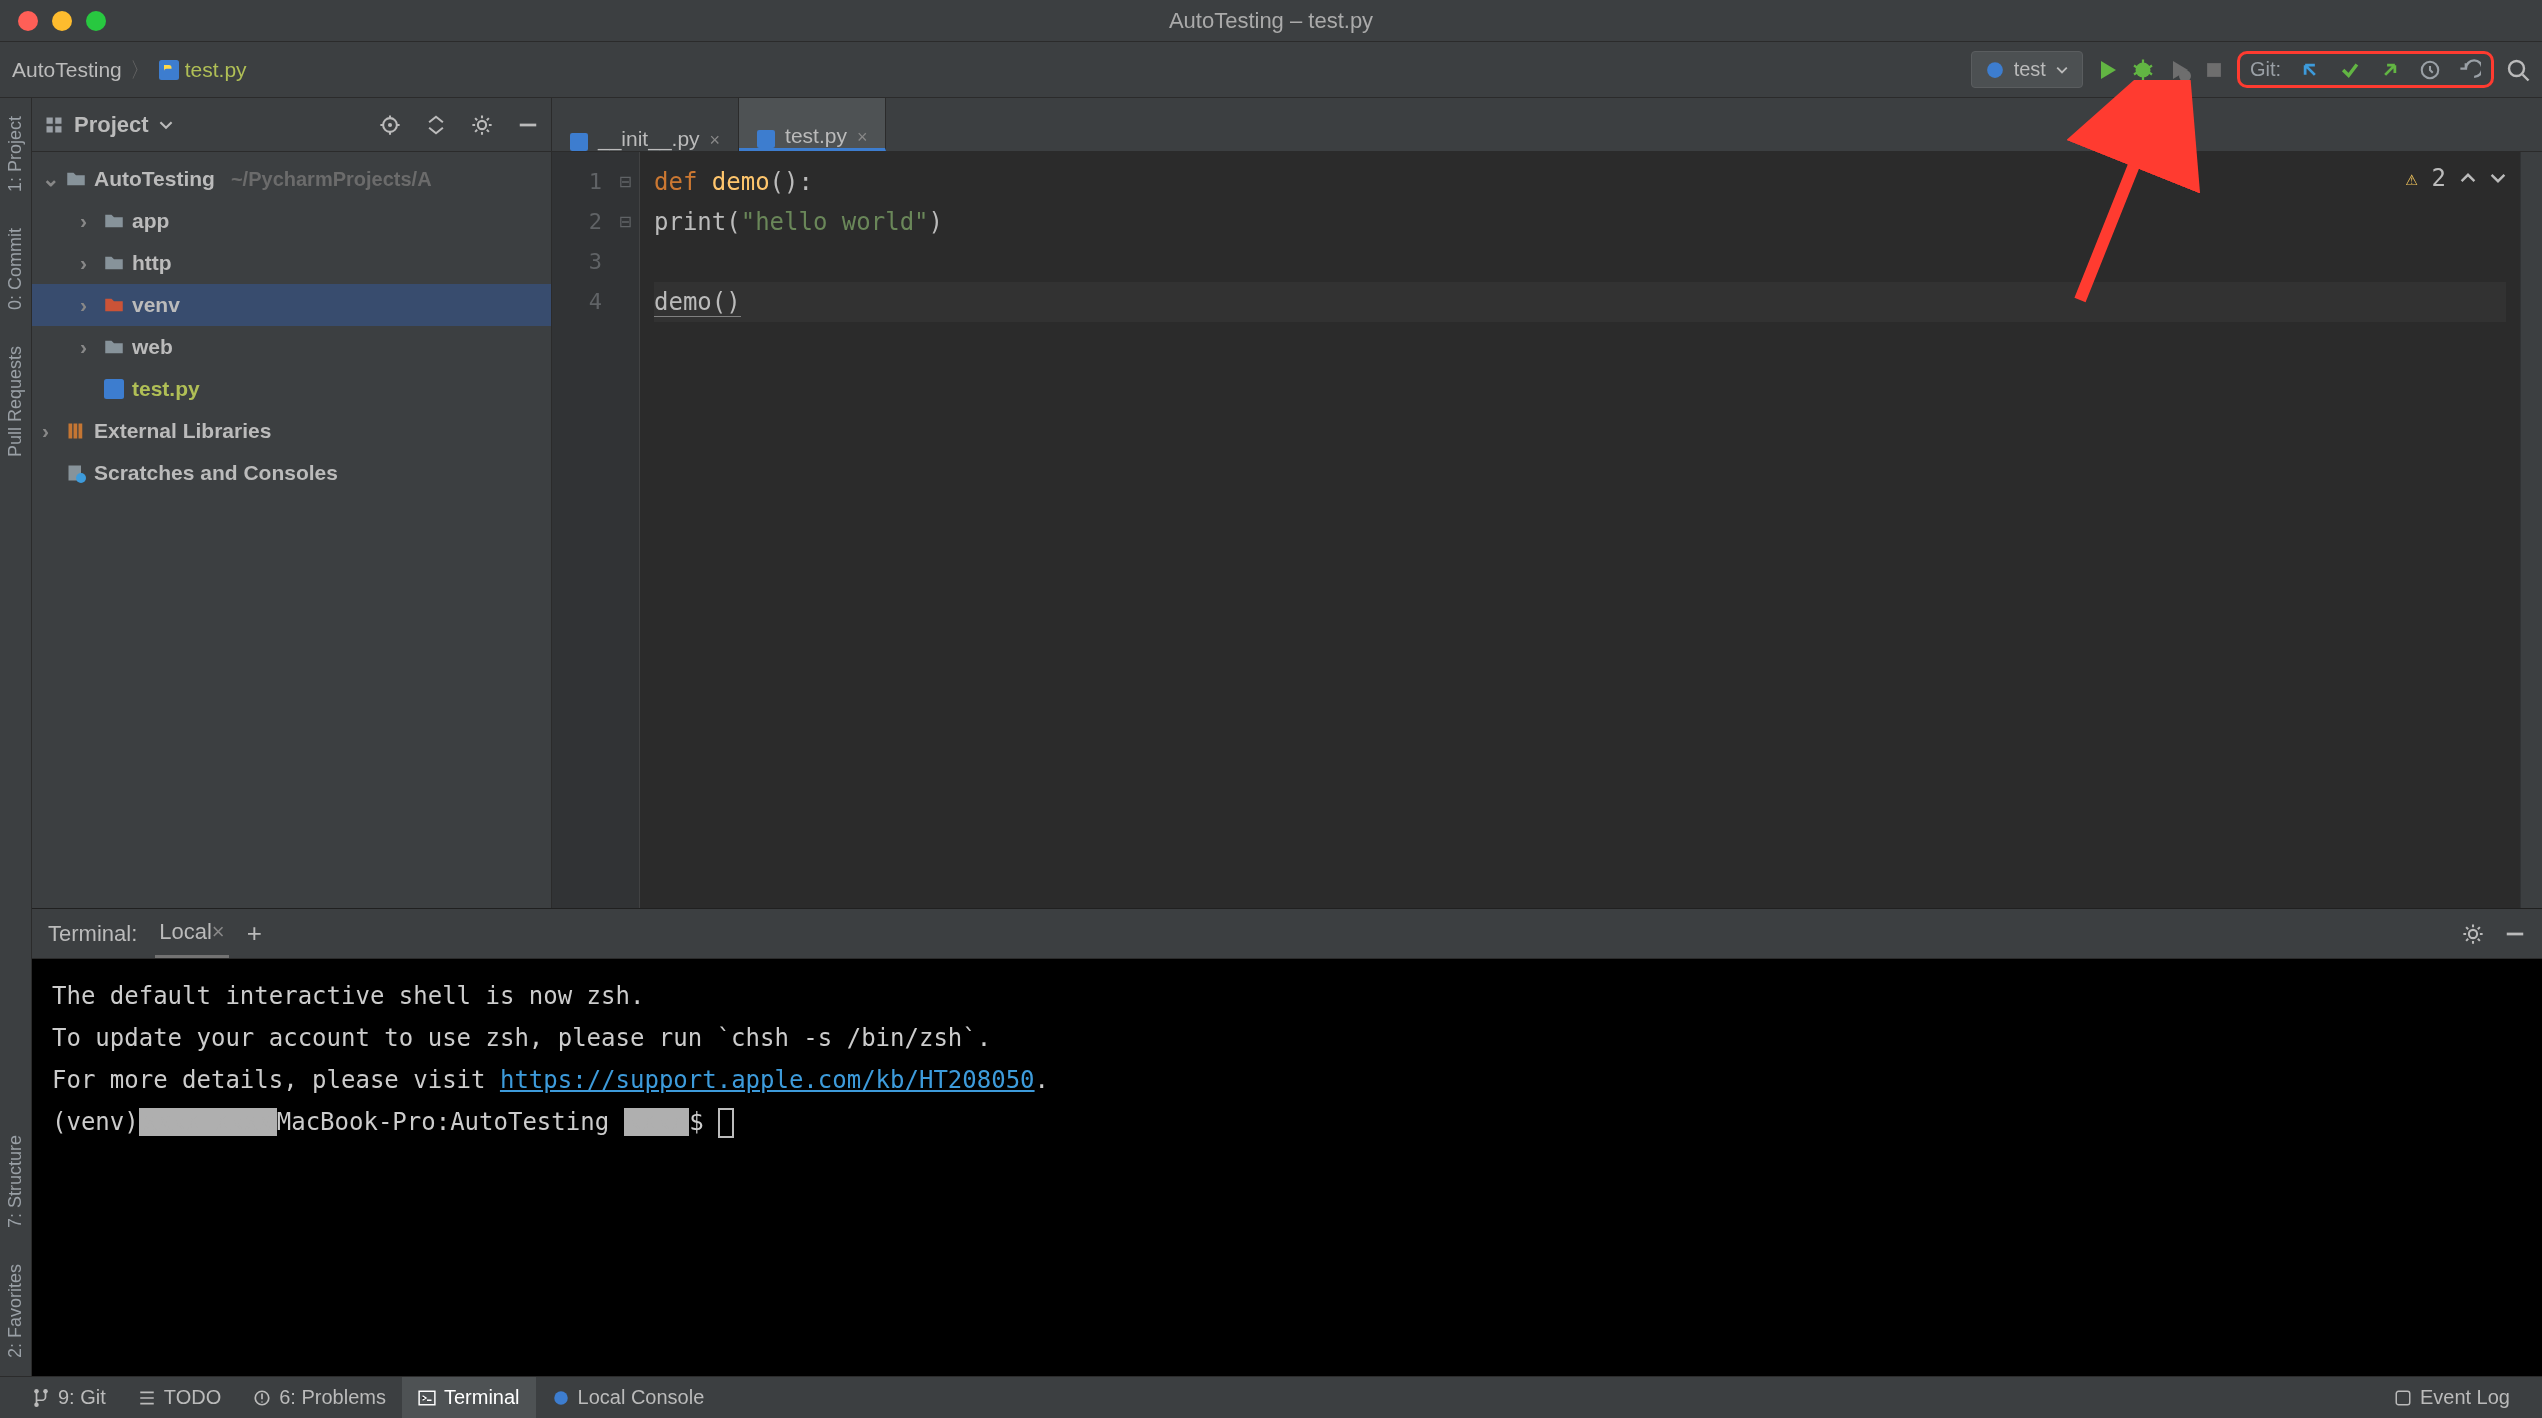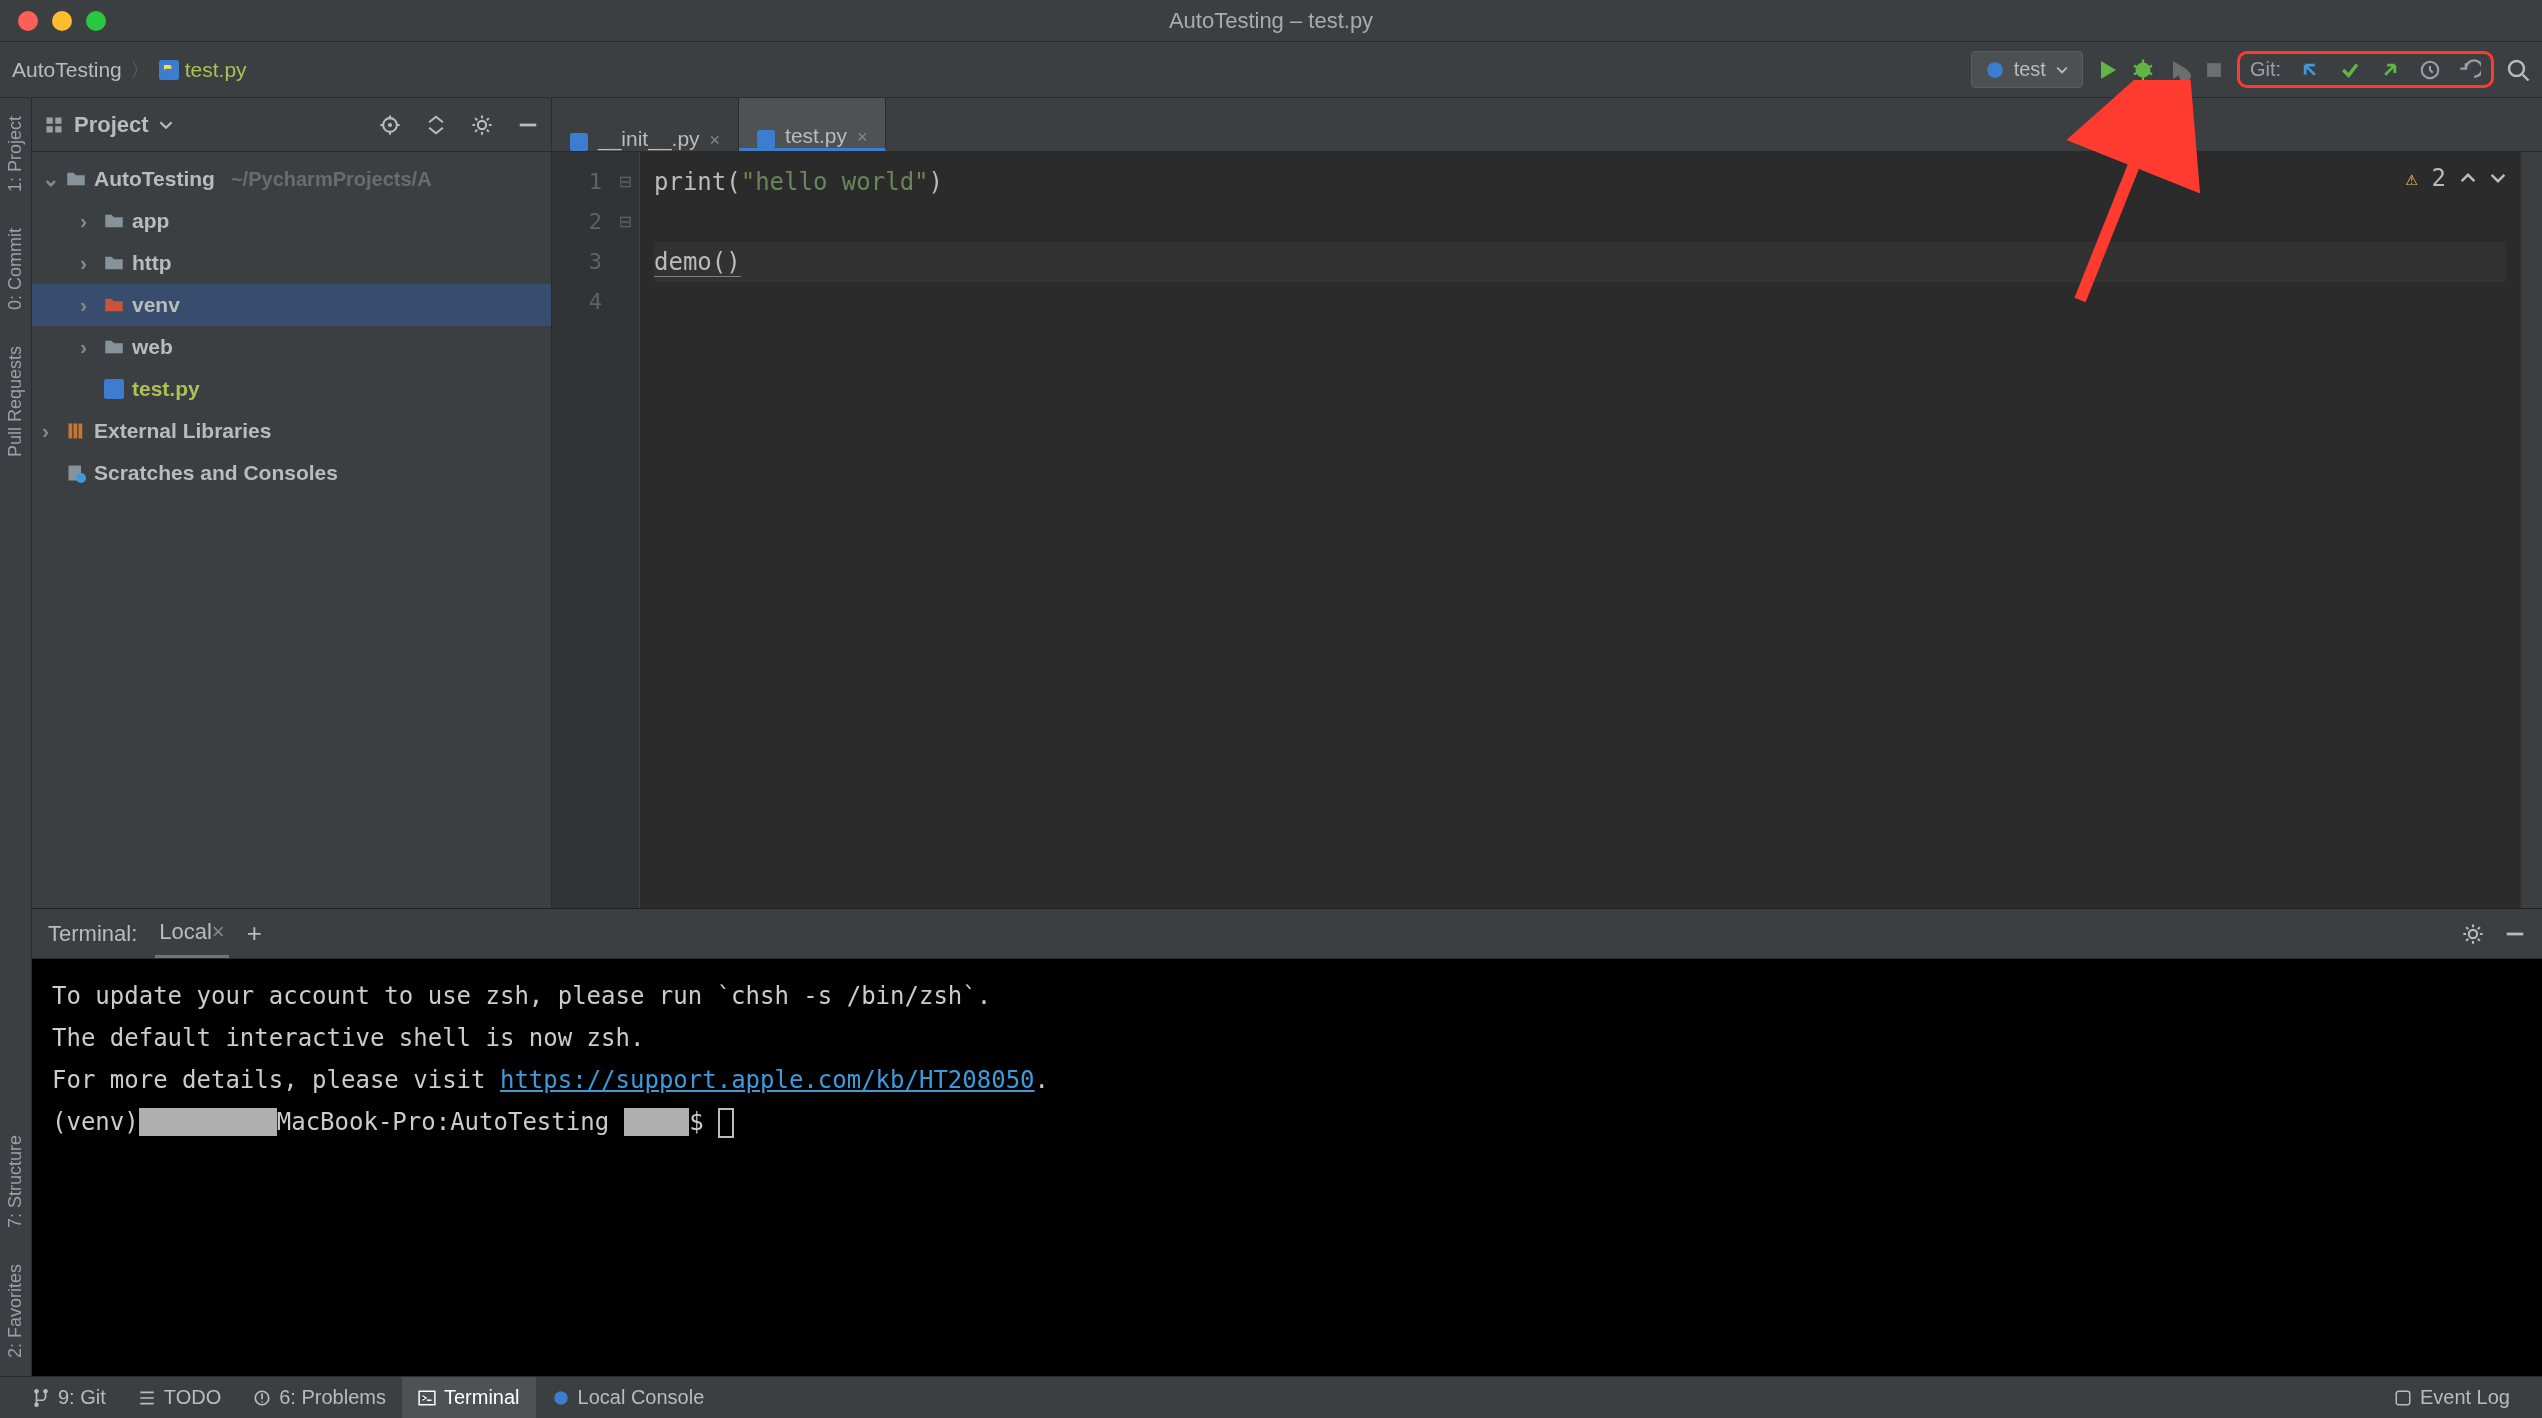--- a/index.html
+++ b/index.html
@@ -365,20 +365,21 @@
     <div>3</div>
     <div>4</div>
   </div>
   <div class="gutter-fold">
     <div class="fold-mark">⊟</div>
     <div class="fold-mark">⊟</div>
     <div class="fold-mark"></div>
     <div class="fold-mark"></div>
   </div>
   <div class="code">
+    <div><span class="kw">def </span><span class="fn">demo</span><span>():</span></div>
     <div><span>    print(</span><span class="str">"hello world"</span><span>)</span></div>
     <div>&nbsp;</div>
     <div class="hl-line"><span class="demo-call">demo()</span></div>
     <div class="inspection">
       <span class="warn">⚠</span>
       <span>2</span>
       <svg width="16" height="16" viewBox="0 0 10 10">
           <path d="M1 7l4-4 4 4" stroke="#bbb" fill="none" stroke-width="1.5"></path>
         </svg>
       <svg width="16" height="16" viewBox="0 0 10 10">
@@ -403,22 +404,22 @@
       <svg width="22" height="22" viewBox="0 0 16 16">
           <circle cx="8" cy="8" r="3" stroke="#bbb" fill="none" stroke-width="1.5"></circle>
           <path d="M8 1v2M8 13v2M1 8h2M13 8h2M3 3l1.5 1.5M13 13l-1.5-1.5M13 3l-1.5 1.5M3 13l1.5-1.5" stroke="#bbb" stroke-width="1.5"></path>
         </svg>
       <svg width="22" height="22" viewBox="0 0 16 16">
           <path d="M2 8h12" stroke="#bbb" stroke-width="2"></path>
         </svg>
     </div>
   </div>
   <div class="term-body">
+    <div>The default interactive shell is now zsh.</div>
     <div>To update your account to use zsh, please run `chsh -s /bin/zsh`.</div>
-    <div>The default interactive shell is now zsh.</div>
     <div><span>For more details, please visit </span><a>https://support.apple.com/kb/HT208050</a><span>.</span></div>
     <div>
       <span>(venv)</span><span class="redact">xxxx xxxx</span><span>MacBook-Pro:AutoTesting </span><span class="redact">xxxx</span><span>$ </span><span class="cursor"></span>
     </div>
   </div>
 </div>
 
 <div class="statusbar">
   <div class="status-left">
     <div class="status-item">

